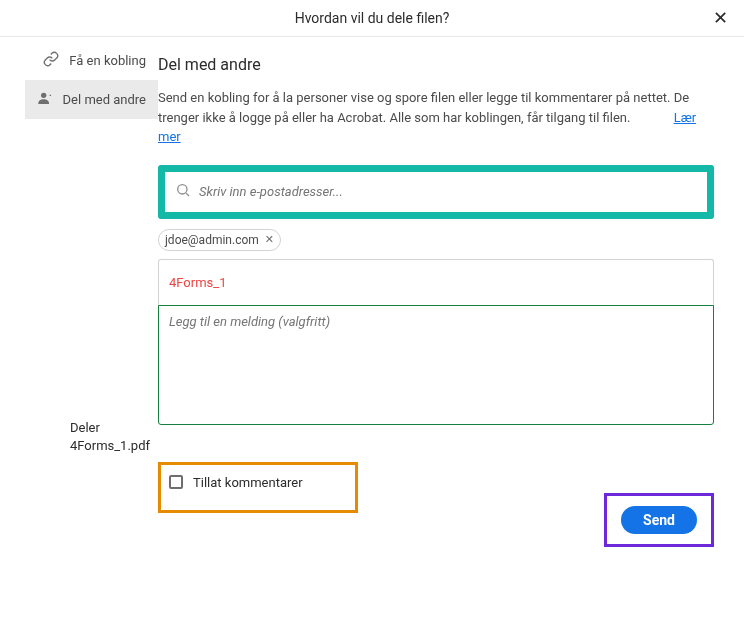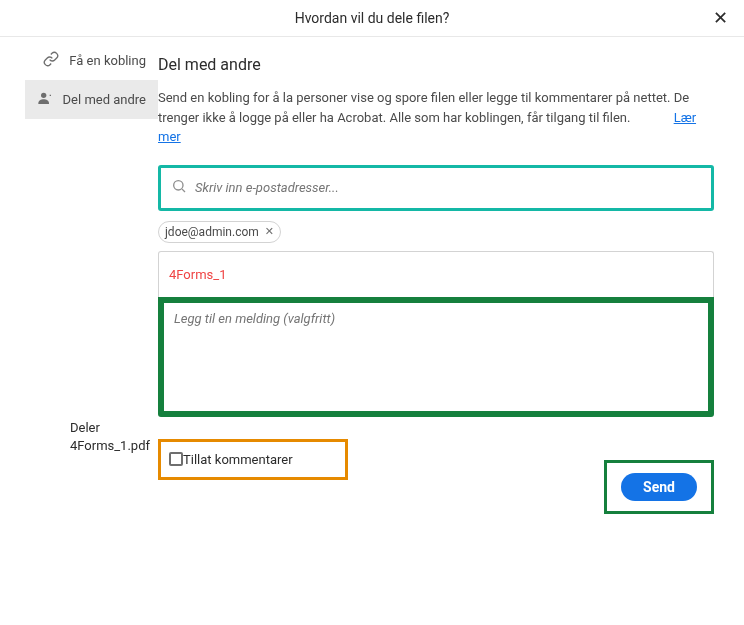--- a/index.html
+++ b/index.html
@@ -94,21 +94,21 @@
     }
     .link {
       color: #1473e6;
       text-decoration: underline;
       cursor: pointer;
       margin-left: 40px;
     }
     .email-input-wrap {
       display: flex;
       align-items: center;
-      border: 3px solid #14b8a6;
+      border: 7px solid #14b8a6;
       border-radius: 3px;
       padding: 10px 10px;
       margin-bottom: 10px;
     }
     .email-input-wrap svg {
       width: 16px;
       height: 16px;
       margin-right: 8px;
       flex-shrink: 0;
     }
@@ -143,56 +143,57 @@
       border-bottom: none;
       border-radius: 3px 3px 0 0;
       padding: 15px 10px;
       font-size: 13px;
       color: #ef4444;
       outline: none;
     }
     .message-input {
       width: 100%;
       height: 120px;
-      border: 6px solid #15803d;
+      border: 1px solid #15803d;
       border-radius: 0 0 3px 3px;
       padding: 8px 10px;
       font-size: 13px;
       font-style: italic;
       color: #8e8e8e;
       outline: none;
       resize: none;
       font-family: inherit;
     }
     .checkbox-row {
       display: inline-flex;
       align-items: center;
-      padding: 10px 12px 10px 8px;
-      margin-top: 18px;
+      gap: 10px;
+      padding: 10px 12px 20px 8px;
+      margin-top: 33px;
       border: 3px solid #e68a00;
     }
     .checkbox {
       width: 14px;
       height: 14px;
       border: 2px solid #6e6e6e;
       border-radius: 2px;
       cursor: pointer;
     }
     .checkbox-label {
       font-size: 13px;
       color: #2c2c2c;
       padding-right: 40px;
     }
     .send-row {
       display: flex;
       justify-content: flex-end;
       margin-top: -20px;
     }
     .send-wrap {
-      border: 3px solid #15803d;
+      border: 3px solid #6d28d9;
       padding: 10px 14px;
     }
     .send-btn {
       background: #1473e6;
       color: #fff;
       border: none;
       border-radius: 16px;
       padding: 6px 22px;
       font-size: 14px;
       font-weight: 700;

